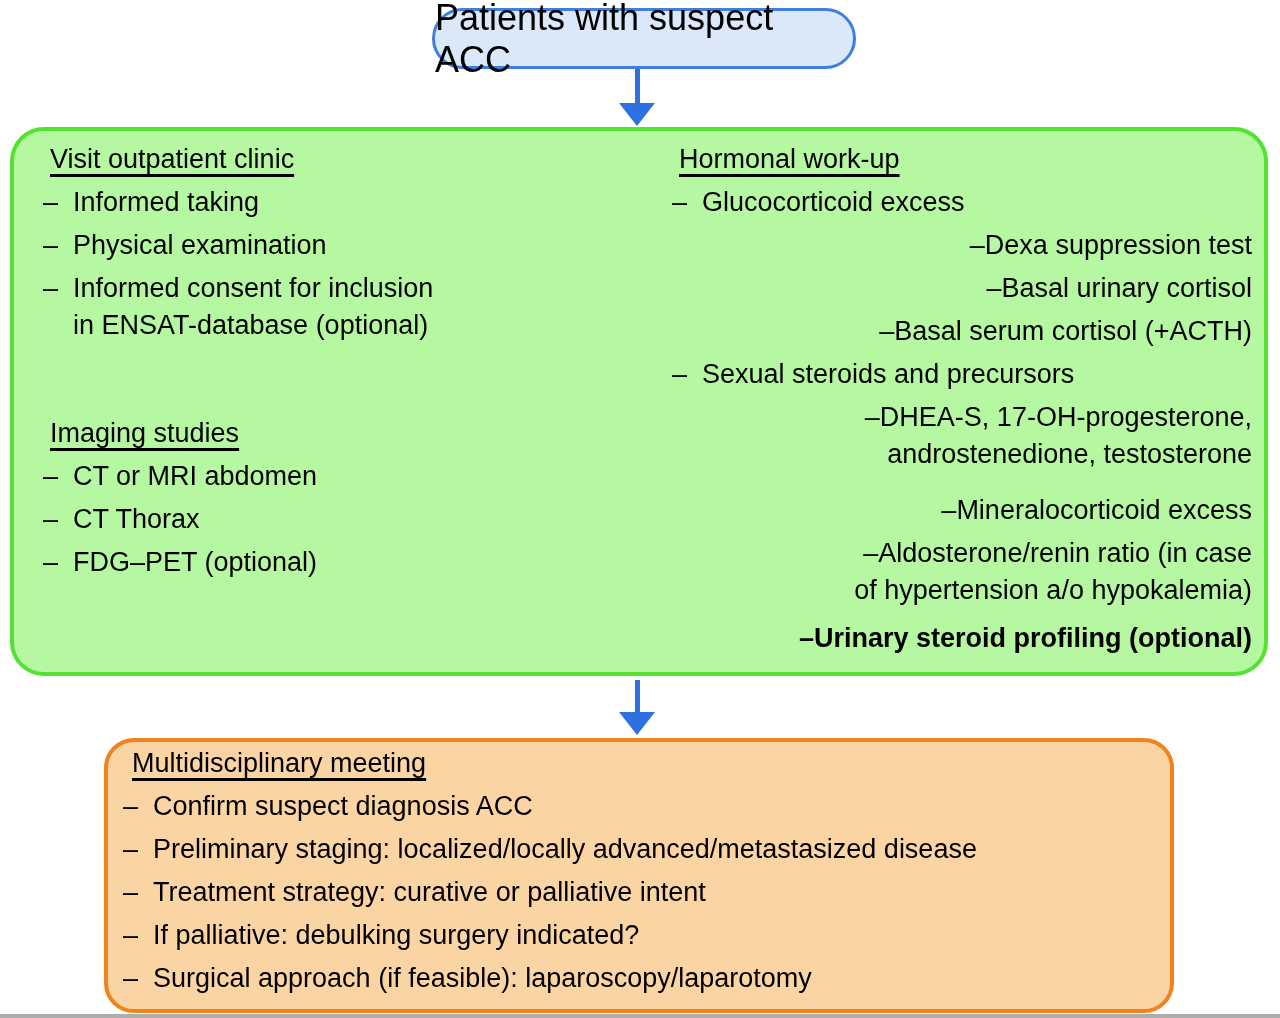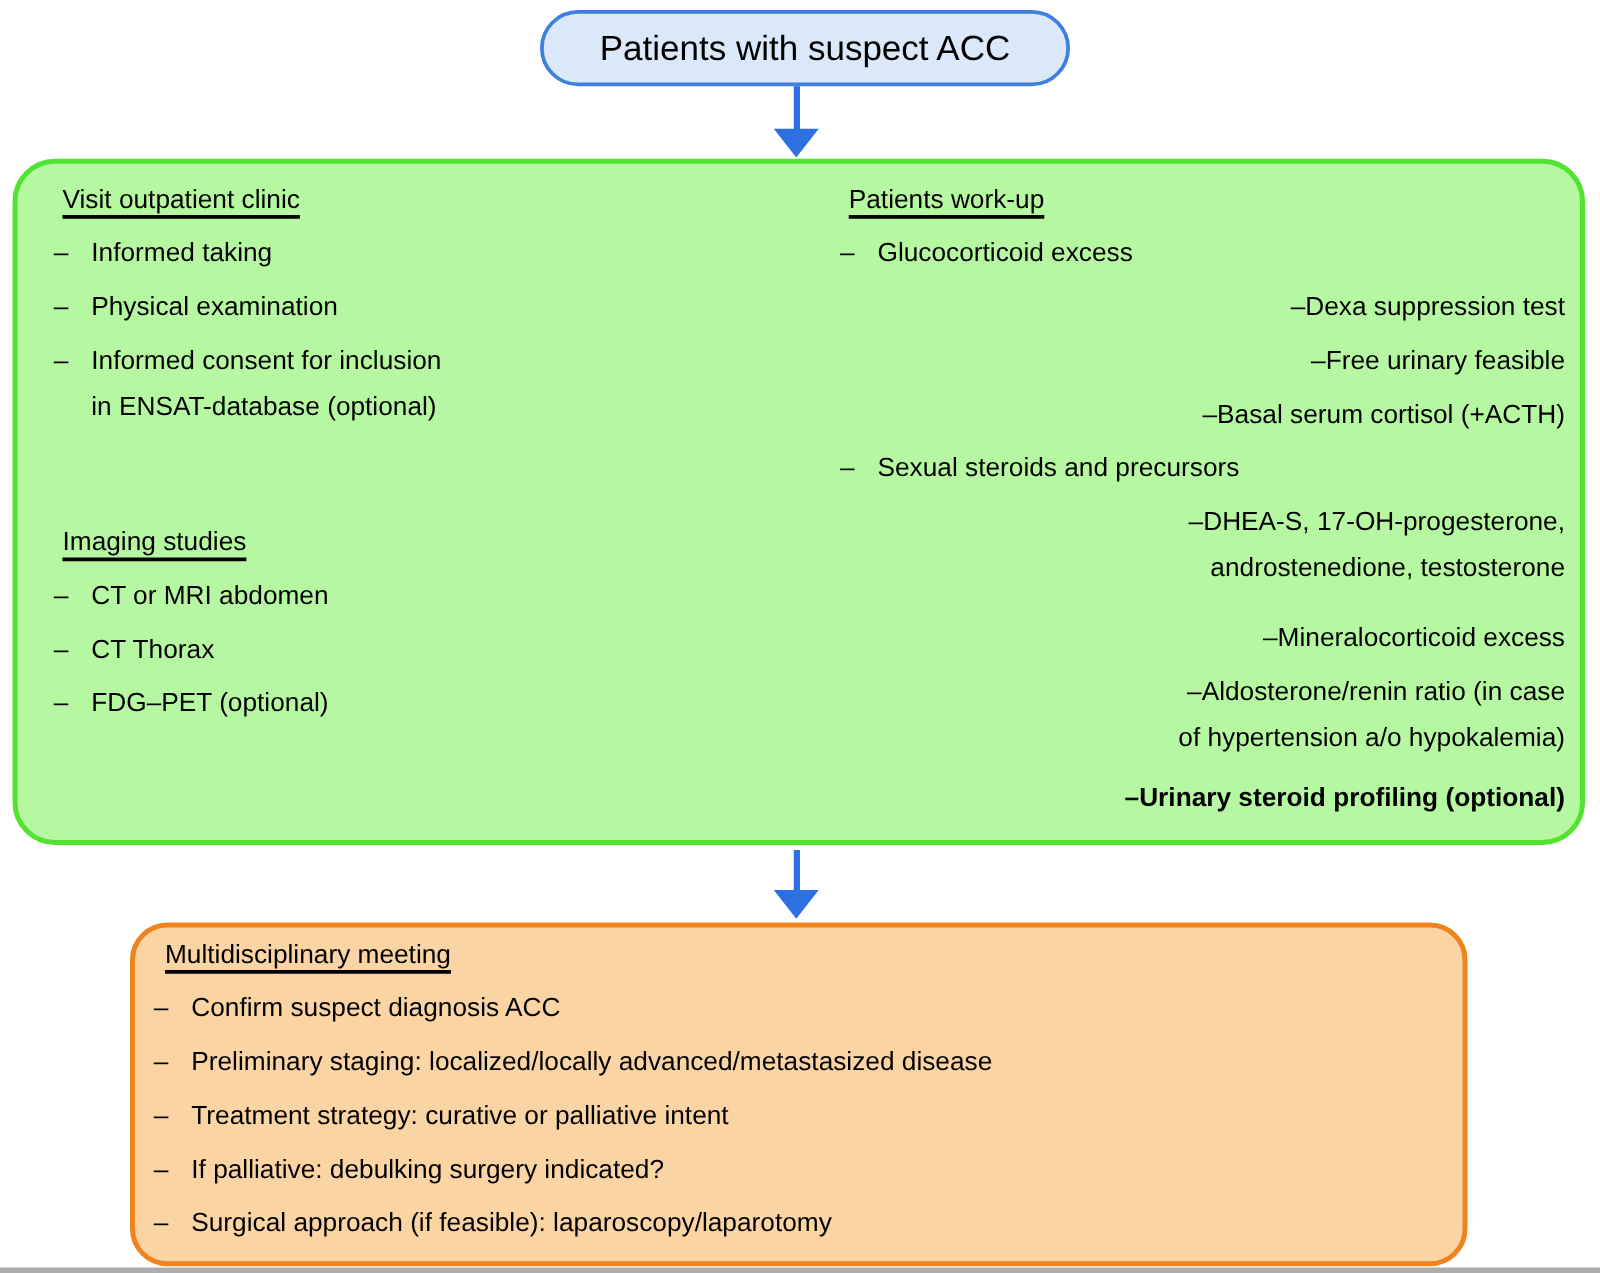--- a/index.html
+++ b/index.html
@@ -8,21 +8,21 @@
     font-family:"Liberation Sans", sans-serif;
     color:#000; overflow:hidden; background:#fff;
   }
 
   
   .start-node {
     position:absolute; left:432px; top:8px; width:424px; height:61px;
     background:var(--node_fill); border:3px solid var(--node_border);
     border-radius:31px; box-sizing:border-box;
     display:flex; align-items:center; justify-content:center;
-    font-size:28px;
+    font-size:36px;
   }
   .workup-box {
     position:absolute; left:10px; top:127px; width:1258px; height:549px;
     background:var(--workup_fill); border:4px solid var(--workup_border);
     border-radius:34px; box-sizing:border-box;
   }
   .meeting-box {
     position:absolute; left:104px; top:738px; width:1070px; height:275px;
     background:var(--meeting_fill); border:4px solid var(--meeting_border);
     border-radius:30px; box-sizing:border-box;
@@ -32,21 +32,21 @@
   .arrow-stem { position:absolute; width:5px; background:var(--arrow); }
   .arrow-head { position:absolute; width:0; height:0;
     border-left:18px solid transparent; border-right:18px solid transparent;
     border-top:23px solid var(--arrow); }
   #stem1 { left:635px; top:69px;  height:35px; }
   #head1 { left:619px; top:103px; }
   #stem2 { left:635px; top:680px; height:33px; }
   #head2 { left:619px; top:712px; }
 
   
-  .col { position:absolute; font-size:21px; line-height:43px; }
+  .col { position:absolute; font-size:27px; line-height:43px; }
   #col-left    { left:43px;  top:138px; width:600px; }
   #col-right   { left:672px; top:138px; width:580px; }
   #col-meeting { left:123px; top:742px; width:1030px; }
 
   .heading {
     margin-left:7px;
     text-decoration:underline;
     text-decoration-thickness:2.5px;
     text-underline-offset:6px;
   }
@@ -99,29 +99,29 @@
     </div>
     <div class="item">
       <span class="dash">–</span><span>CT Thorax</span>
     </div>
     <div class="item">
       <span class="dash">–</span><span>FDG–PET (optional)</span>
     </div>
   </div>
 
   <div class="col" id="col-right">
-    <div class="heading">Patients work-up</div>
+    <div class="heading">Hormonal work-up</div>
     <div class="item">
       <span class="dash">–</span><span>Glucocorticoid excess</span>
     </div>
     <div class="item sub">
       <span class="dash">–</span><span>Dexa suppression test</span>
     </div>
     <div class="item sub">
-      <span class="dash">–</span><span>Free urinary feasible</span>
+      <span class="dash">–</span><span>Basal urinary cortisol</span>
     </div>
     <div class="item sub">
       <span class="dash">–</span><span>Basal serum cortisol (+ACTH)</span>
     </div>
     <div class="item">
       <span class="dash">–</span><span>Sexual steroids and precursors</span>
     </div>
     <div class="item sub">
       <span class="dash">–</span><span>DHEA-S, 17-OH-progesterone,</span>
       <span class="line2">androstenedione, testosterone</span>

